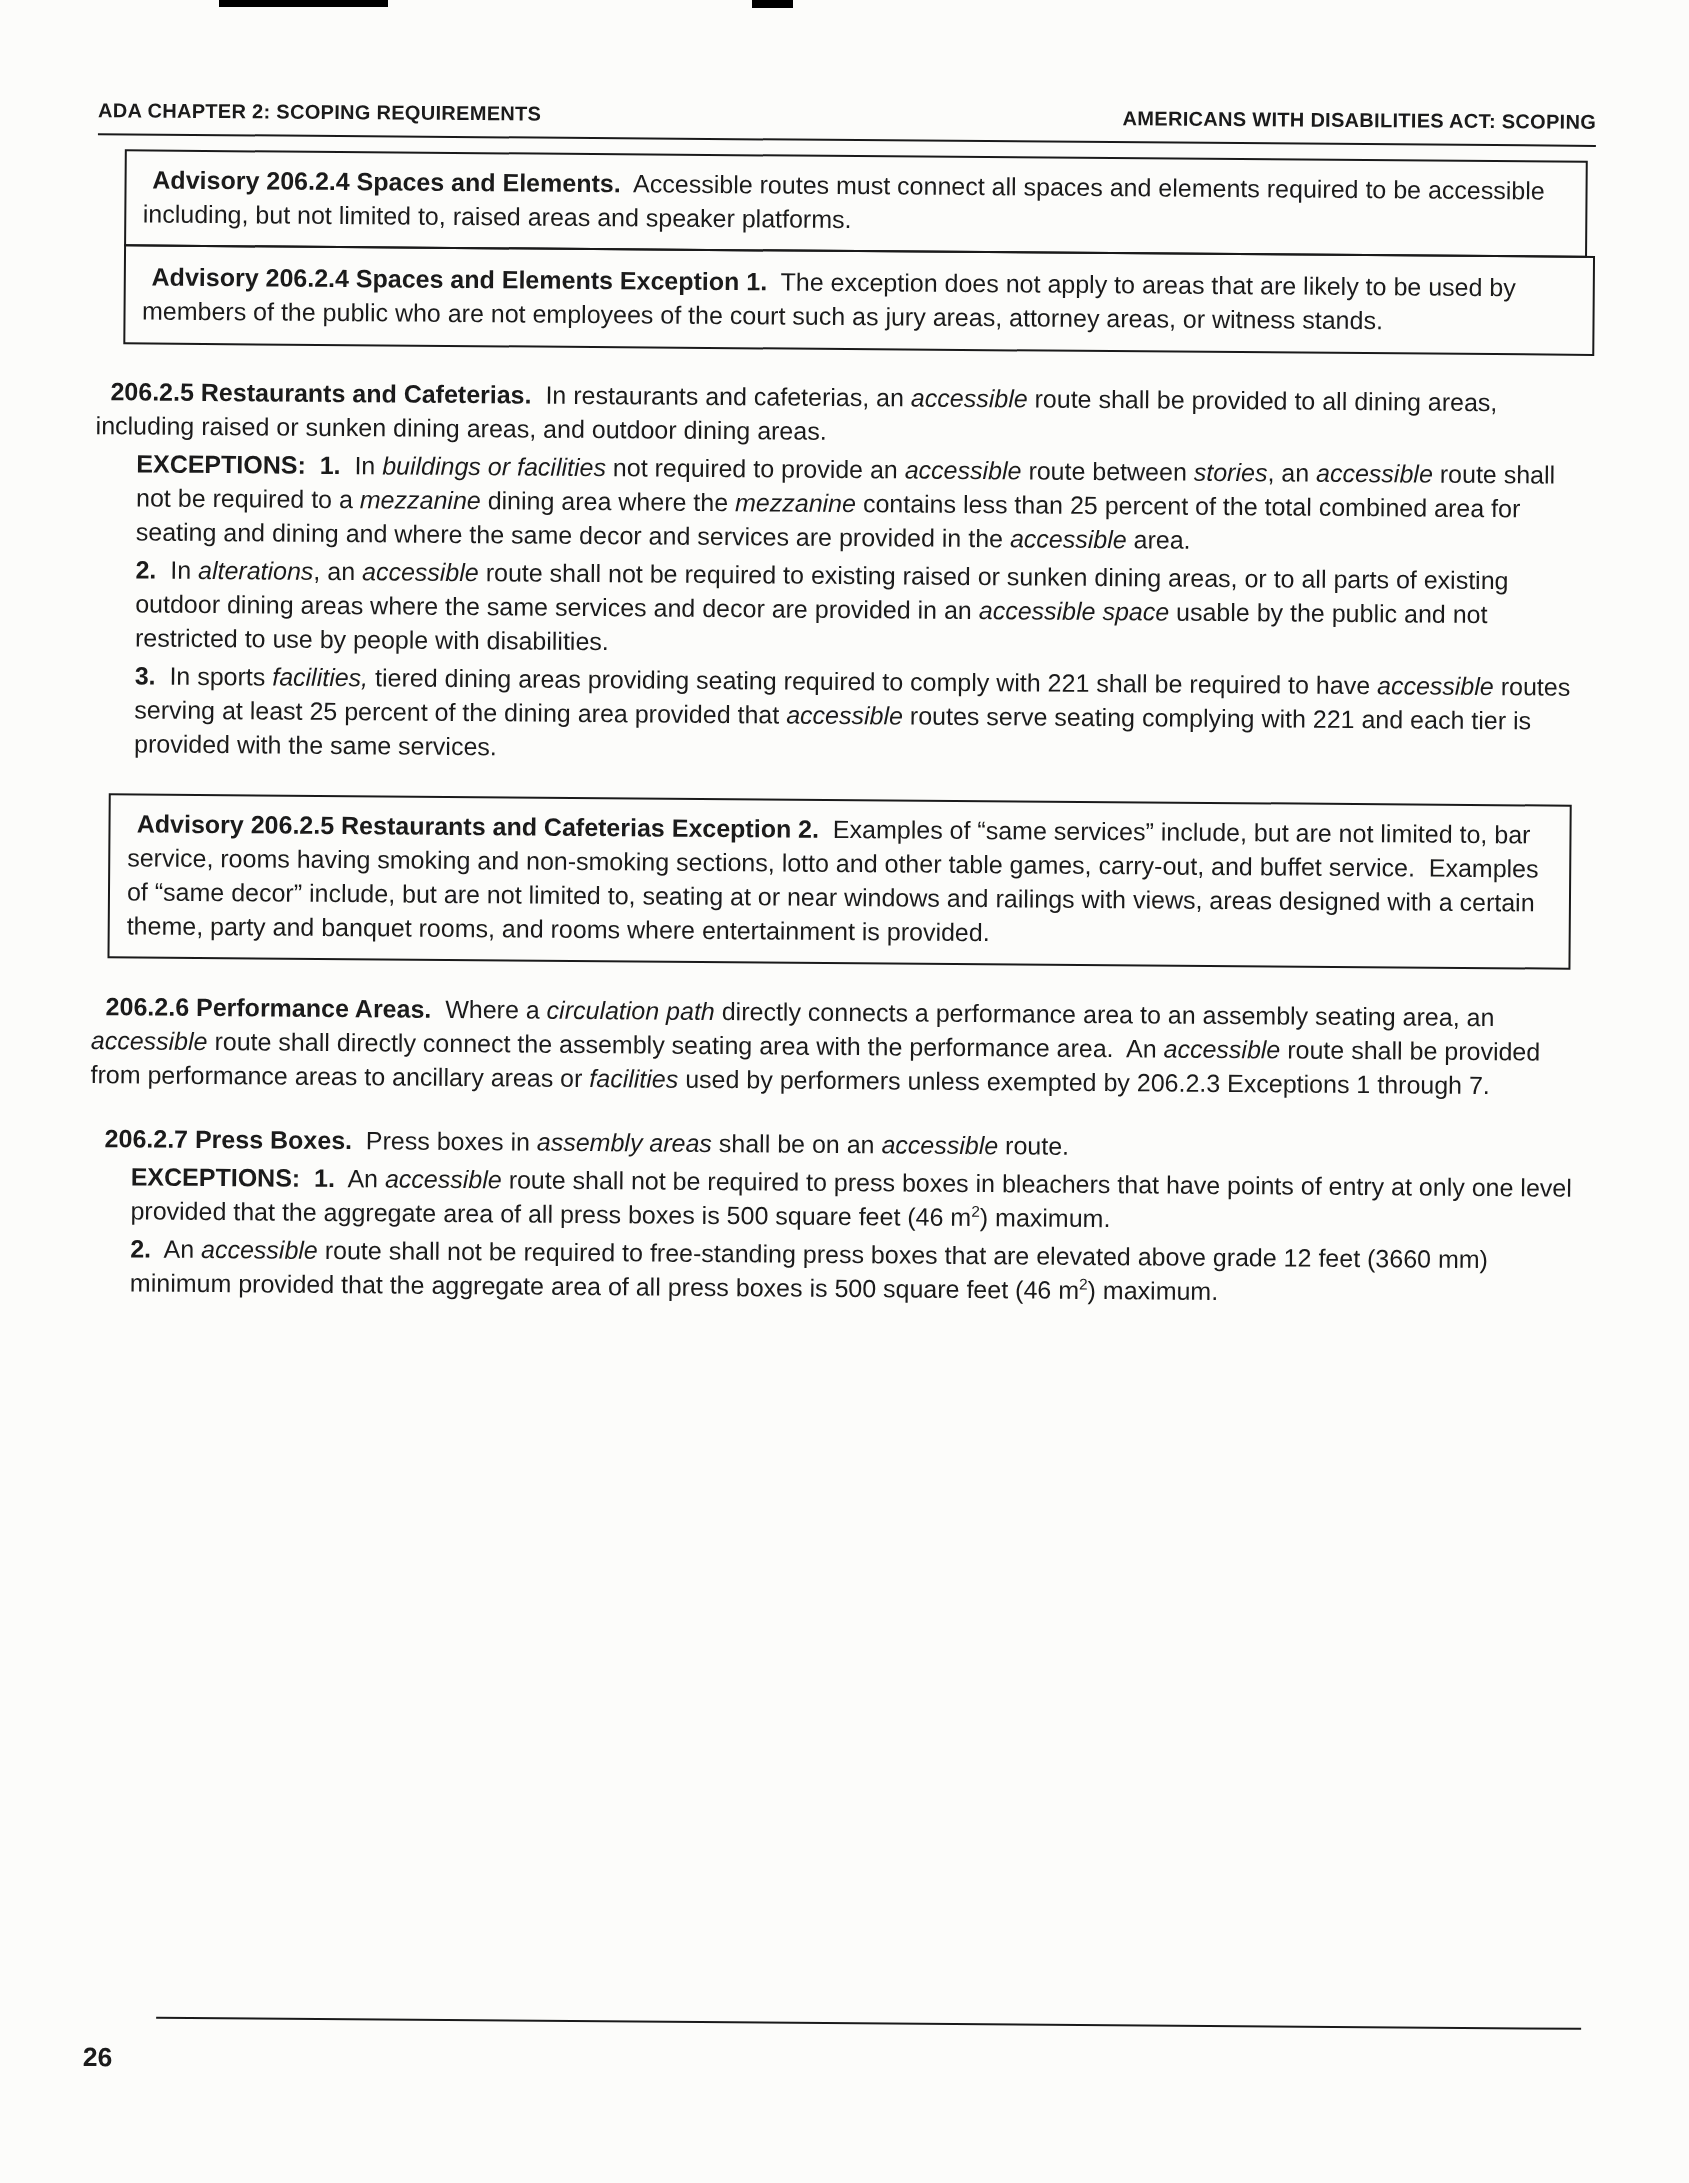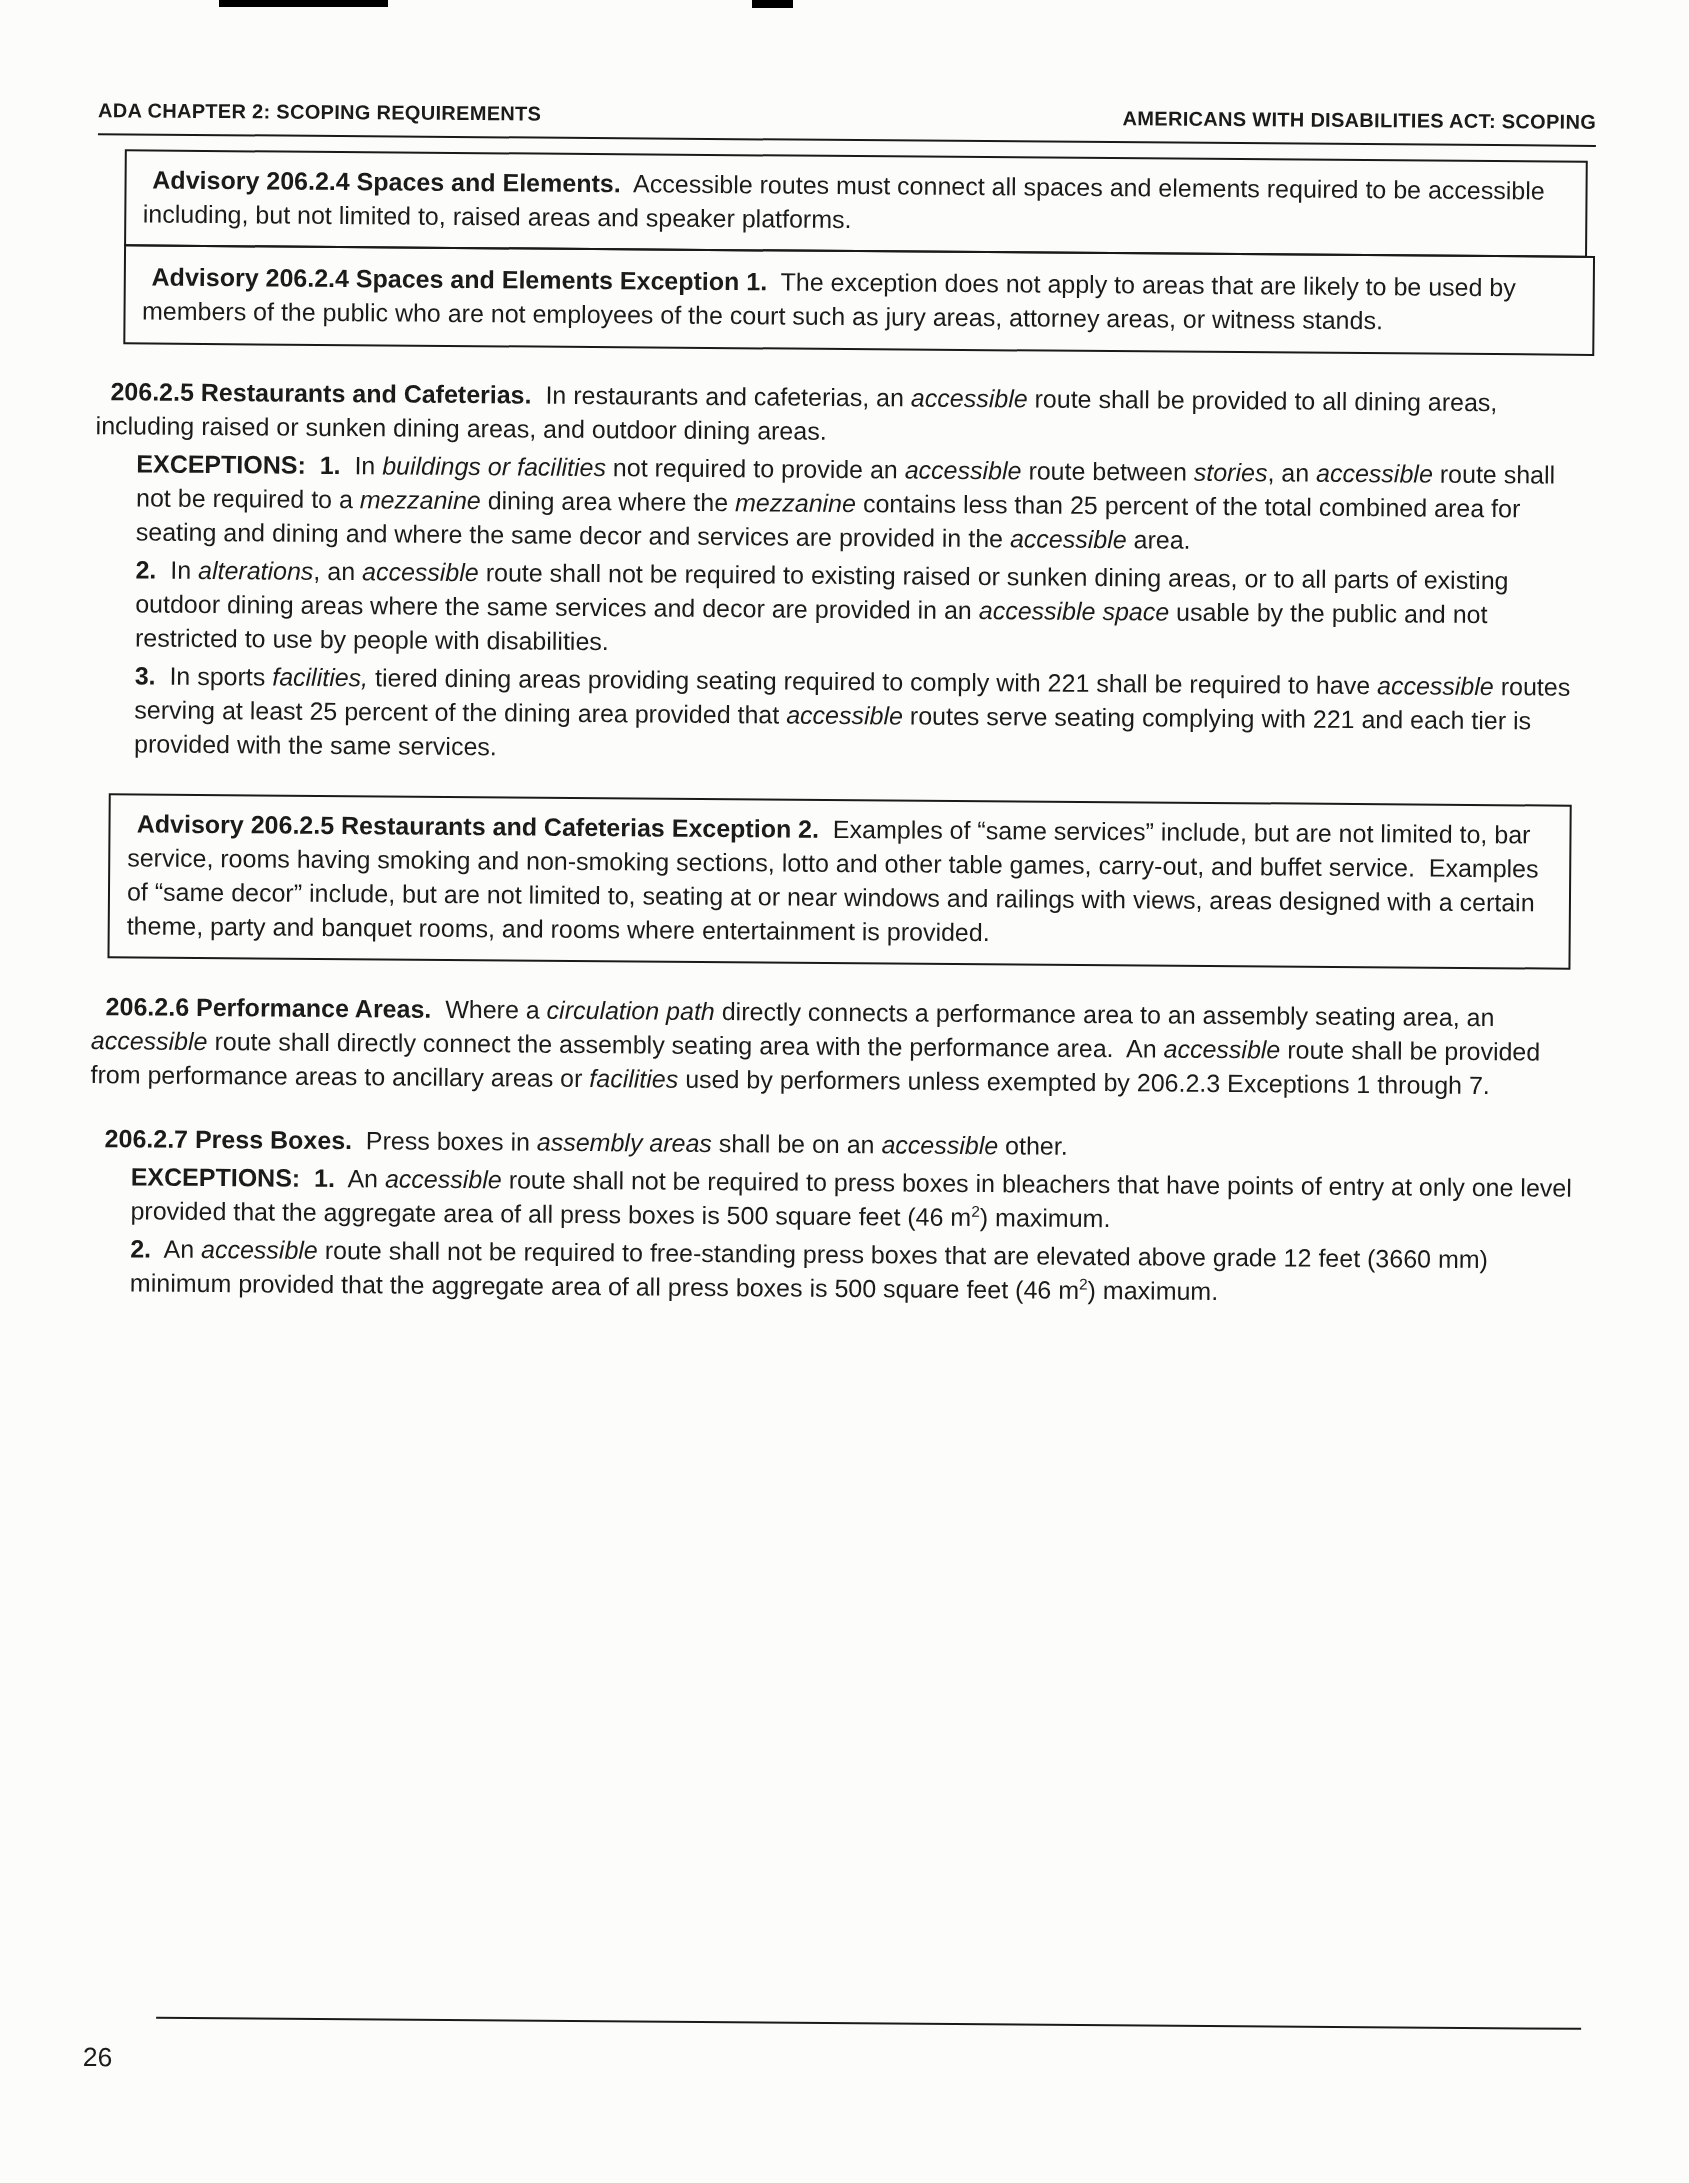--- a/index.html
+++ b/index.html
@@ -54,21 +54,21 @@
 
   b { font-weight: 700; }
   i { font-style: italic; }
   sup { font-size: 0.62em; line-height: 0; }
 
   .footer-rule { position: absolute; left: 172px; right: 93px; top: 2016px; }
   .page-number {
     position: absolute;
     left: 99px;
     top: 2042px;
-    font-weight: 400;
+    font-weight: 700;
     font-size: 26.5px;
   }
 </style>
 </head>
 <body>
 
 <div class="scan-artifact a1"></div>
 <div class="scan-artifact a2"></div>
 
 <div class="page">
@@ -92,21 +92,21 @@
   <p class="para exception"><b>EXCEPTIONS:&nbsp; 1.</b><span>&nbsp; In </span><i>buildings or facilities</i><span> not required to provide an </span><i>accessible</i><span> route between </span><i>stories</i><span>, an </span><i>accessible</i><span> route shall not be required to a </span><i>mezzanine</i><span> dining area where the </span><i>mezzanine</i><span> contains less than 25 percent of the total combined area for seating and dining and where the same decor and services are provided in the </span><i>accessible</i><span> area.</span></p>
   <p class="para exception"><b>2.</b><span>&nbsp; In </span><i>alterations</i><span>, an </span><i>accessible</i><span> route shall not be required to existing raised or sunken dining areas, or to all parts of existing outdoor dining areas where the same services and decor are provided in an </span><i>accessible space</i><span> usable by the public and not restricted to use by people with disabilities.</span></p>
   <p class="para exception"><b>3.</b><span>&nbsp; In sports </span><i>facilities,</i><span> tiered dining areas providing seating required to comply with 221 shall be required to have </span><i>accessible</i><span> routes serving at least 25 percent of the dining area provided that </span><i>accessible</i><span> routes serve seating complying with 221 and each tier is provided with the same services.</span></p>
 
   <div class="advisory-box single">
     <p class="para"><b>Advisory 206.2.5 Restaurants and Cafeterias Exception 2.</b><span>&nbsp; Examples of “same services” include, but are not limited to, bar service, rooms having smoking and non-smoking sections, lotto and other table games, carry-out, and buffet service.&nbsp; Examples of “same decor” include, but are not limited to, seating at or near windows and railings with views, areas designed with a certain theme, party and banquet rooms, and rooms where entertainment is provided.</span></p>
   </div>
 
   <p class="para section"><b>206.2.6 Performance Areas.</b><span>&nbsp; Where a </span><i>circulation path</i><span> directly connects a performance area to an assembly seating area, an </span><i>accessible</i><span> route shall directly connect the assembly seating area with the performance area.&nbsp; An </span><i>accessible</i><span> route shall be provided from performance areas to ancillary areas or </span><i>facilities</i><span> used by performers unless exempted by 206.2.3 Exceptions 1 through 7.</span></p>
 
-  <p class="para section"><b>206.2.7 Press Boxes.</b><span>&nbsp; Press boxes in </span><i>assembly areas</i><span> shall be on an </span><i>accessible</i><span> other.</span></p>
+  <p class="para section"><b>206.2.7 Press Boxes.</b><span>&nbsp; Press boxes in </span><i>assembly areas</i><span> shall be on an </span><i>accessible</i><span> route.</span></p>
   <p class="para exception"><b>EXCEPTIONS:&nbsp; 1.</b><span>&nbsp; An </span><i>accessible</i><span> route shall not be required to press boxes in bleachers that have points of entry at only one level provided that the aggregate area of all press boxes is 500 square feet (46 m</span><sup>2</sup><span>) maximum.</span></p>
   <p class="para exception"><b>2.</b><span>&nbsp; An </span><i>accessible</i><span> route shall not be required to free-standing press boxes that are elevated above grade 12 feet (3660 mm) minimum provided that the aggregate area of all press boxes is 500 square feet (46 m</span><sup>2</sup><span>) maximum.</span></p>
 
   <div class="rule footer-rule"></div>
   <div class="page-number">26</div>
 
 </div>
 
 
 </body></html>

